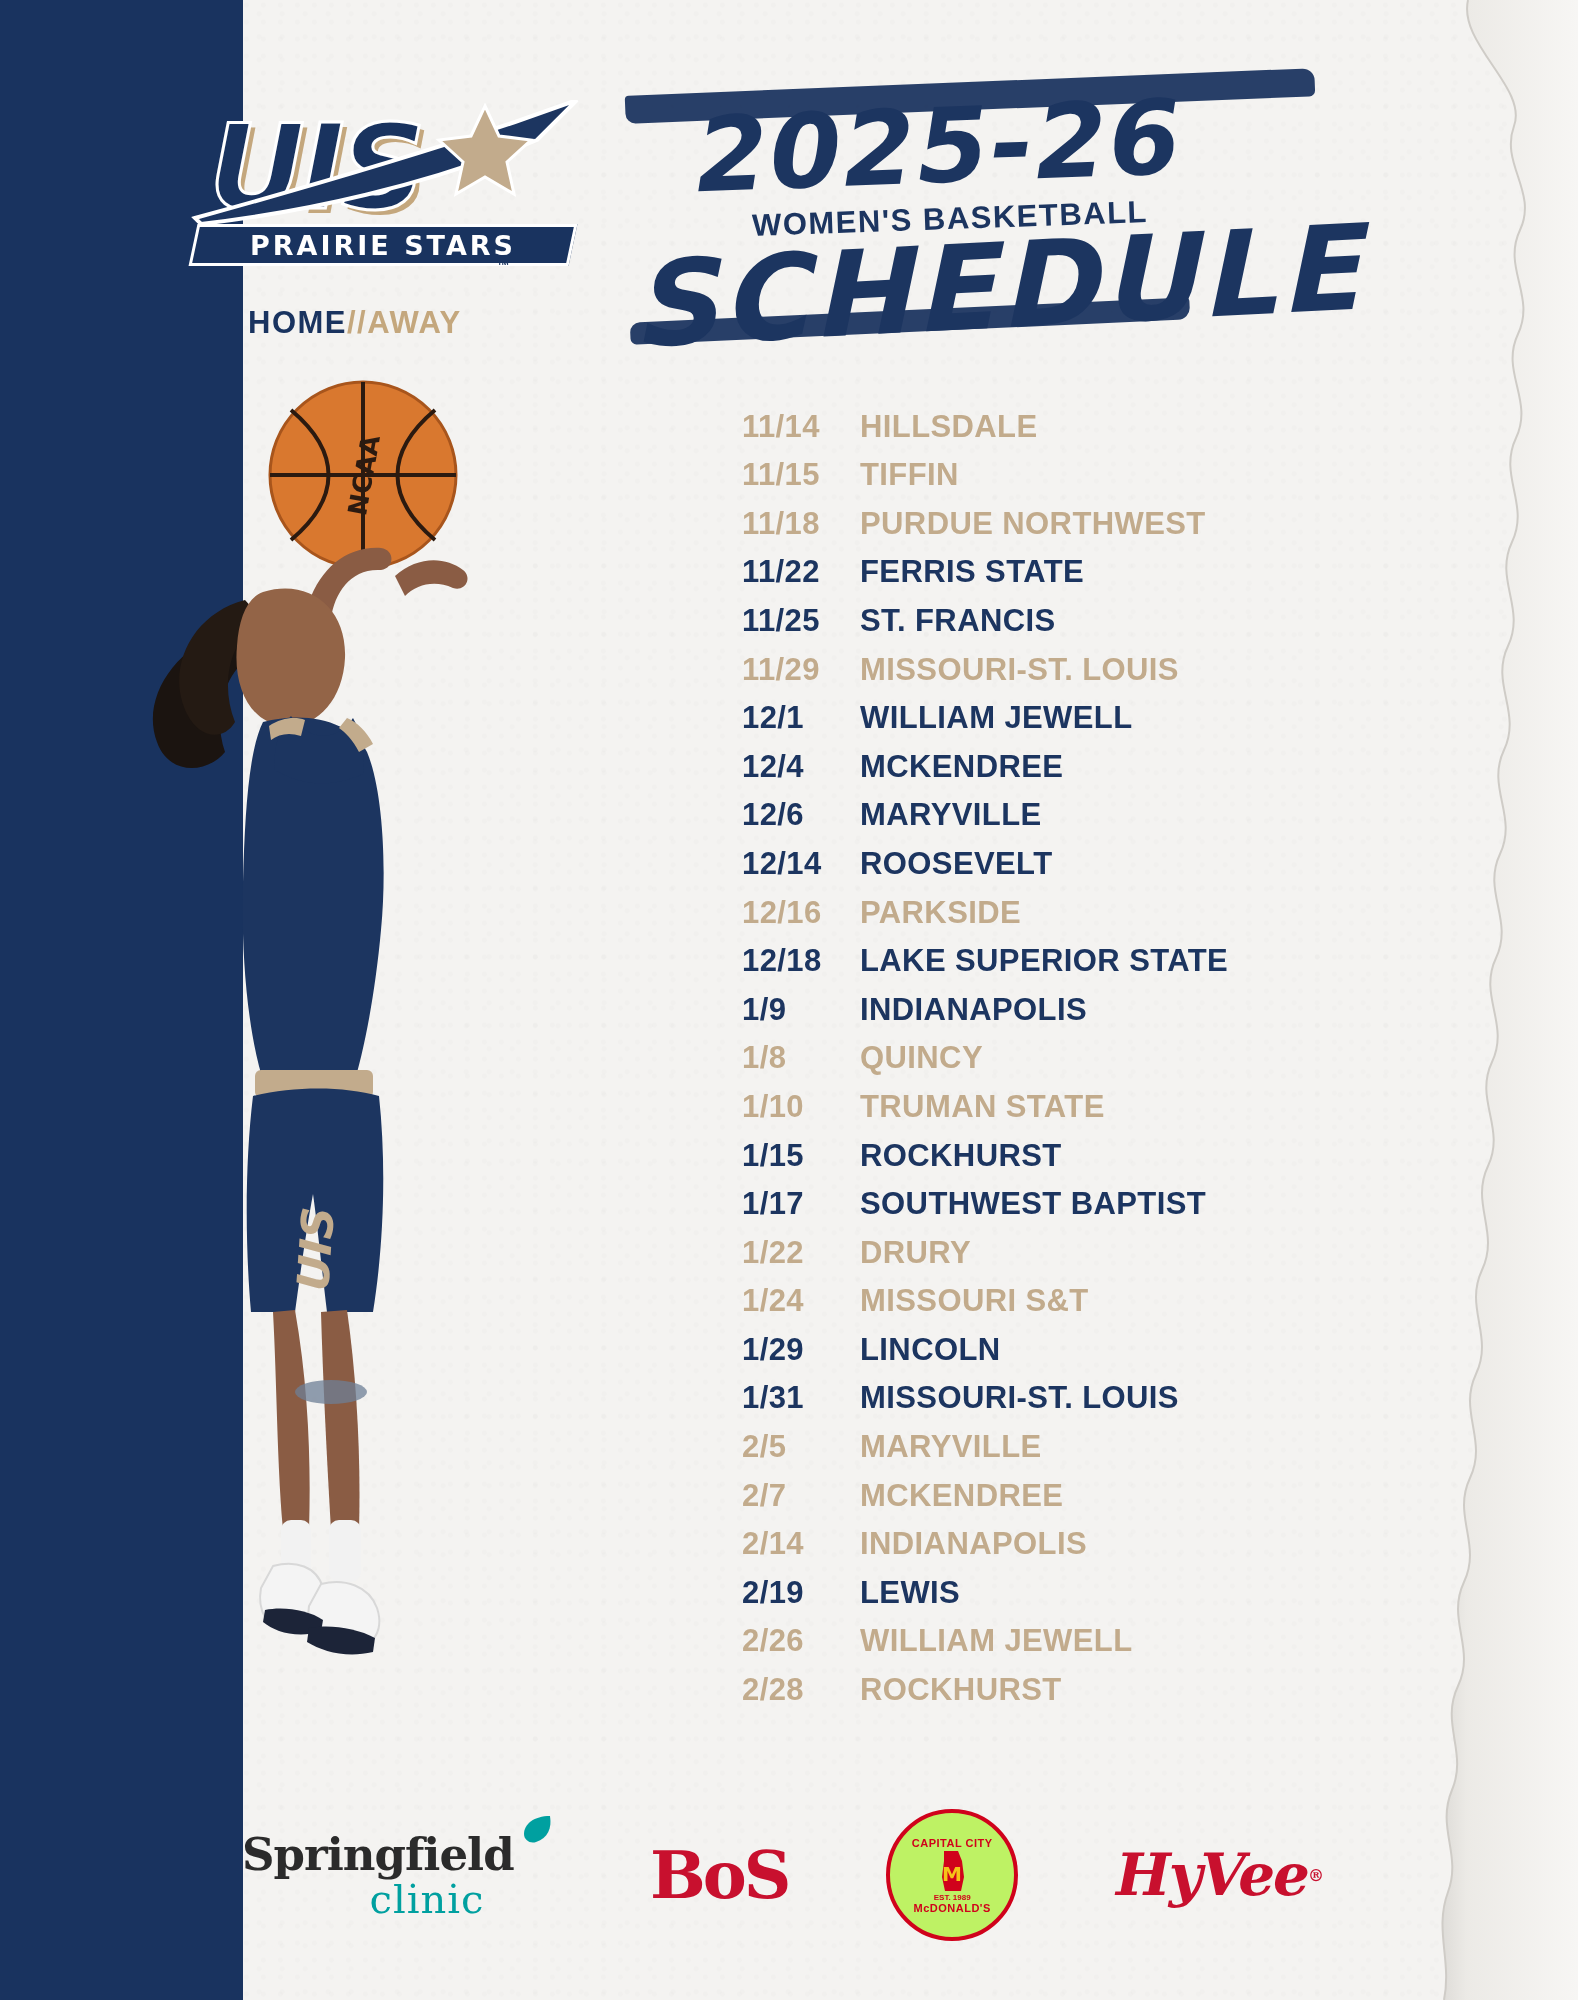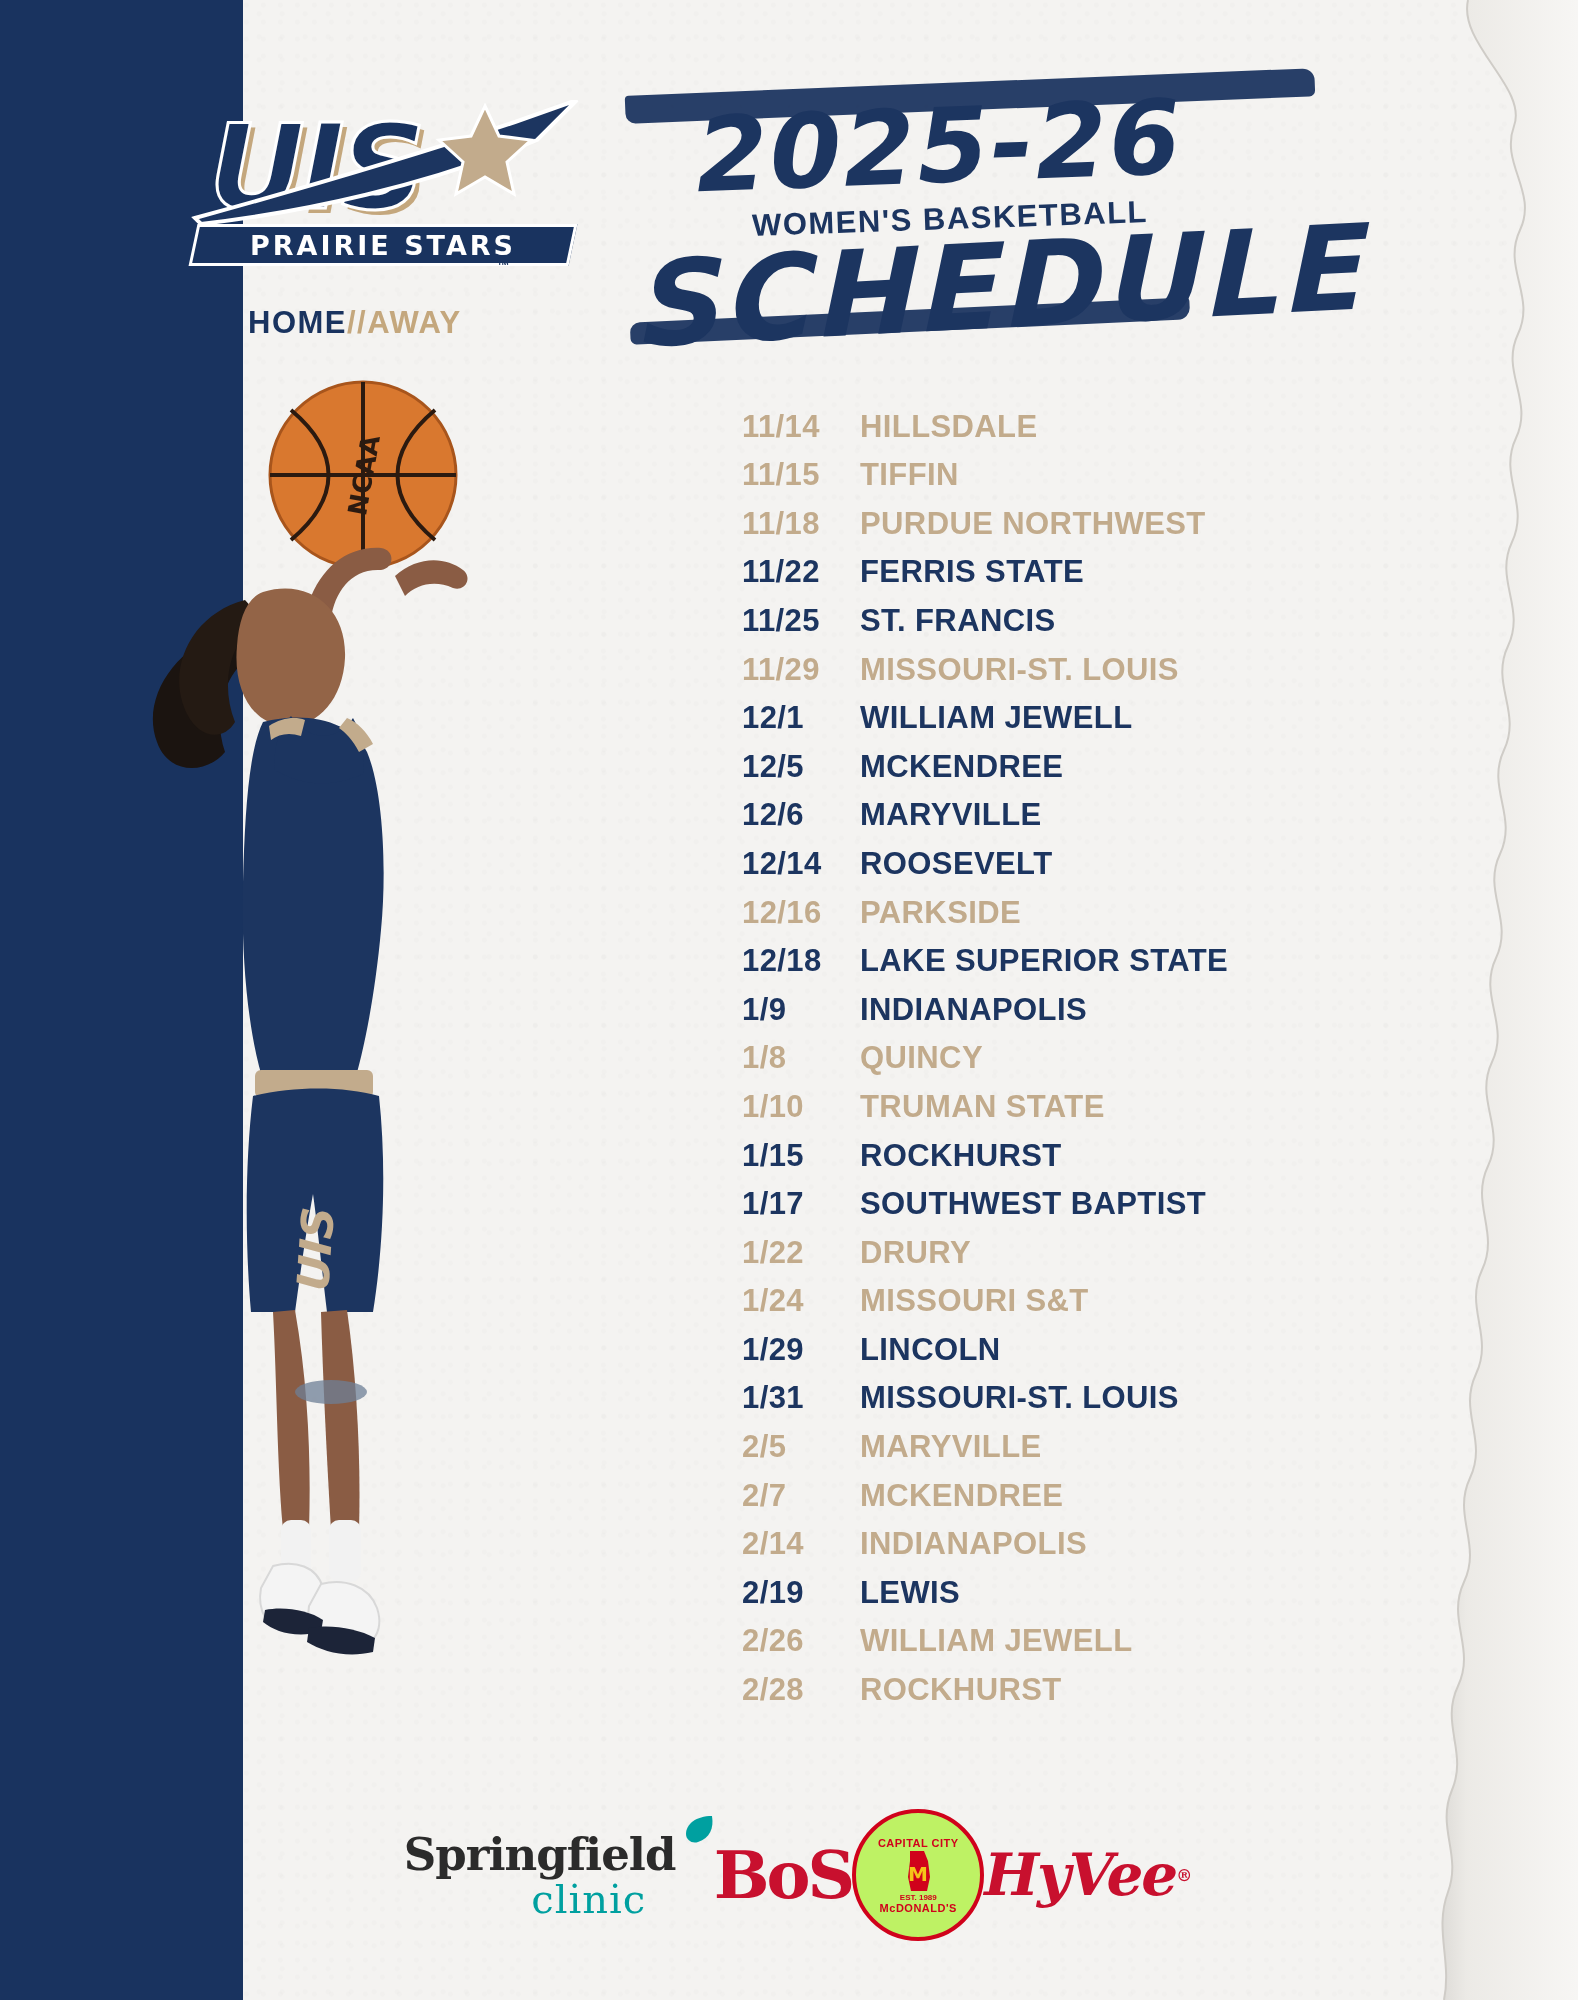--- a/index.html
+++ b/index.html
@@ -220,27 +220,27 @@
     width: 118px;
     flex: 0 0 118px;
     text-align: left;
   }
   .game-opp { }
   .home .game-date, .home .game-opp { color: #1c3560; }
   .away .game-date, .away .game-opp { color: #c2ab8c; }
   
   .sponsors {
     position: absolute;
-    left: 257px;
+    left: 242px;
     top: 1810px;
     width: 1080px;
     height: 130px;
     display: flex;
     align-items: center;
-    justify-content: center;
+    justify-content: space-between;
   }
   .sp {
     display: flex;
     align-items: center;
     justify-content: center;
   }
   .sp-springfield {
     text-align: center;
     line-height: 1;
   }
@@ -443,21 +443,21 @@
       </div>
       <div class="game-row away">
         <span class="game-date">11/29</span>
         <span class="game-opp">MISSOURI-ST. LOUIS</span>
       </div>
       <div class="game-row home">
         <span class="game-date">12/1</span>
         <span class="game-opp">WILLIAM JEWELL</span>
       </div>
       <div class="game-row home">
-        <span class="game-date">12/5</span>
+        <span class="game-date">12/4</span>
         <span class="game-opp">MCKENDREE</span>
       </div>
       <div class="game-row home">
         <span class="game-date">12/6</span>
         <span class="game-opp">MARYVILLE</span>
       </div>
       <div class="game-row home">
         <span class="game-date">12/14</span>
         <span class="game-opp">ROOSEVELT</span>
       </div>

